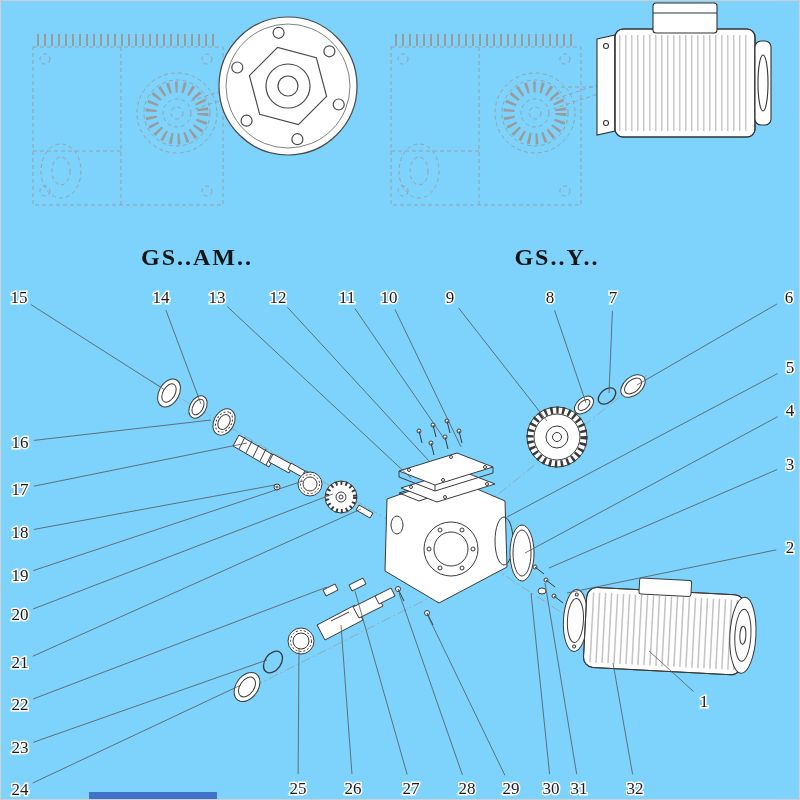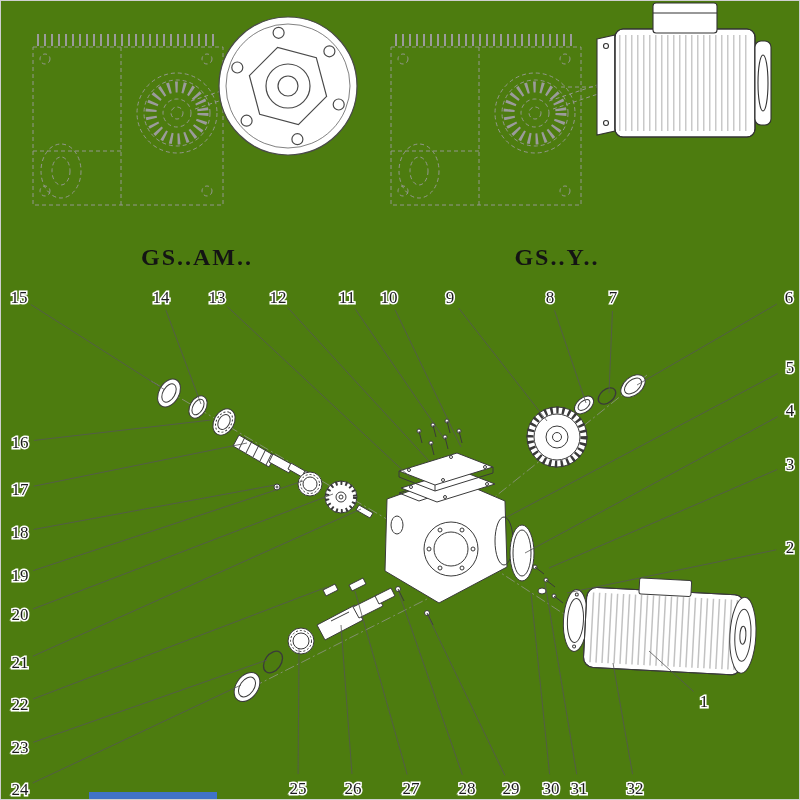--- a/index.html
+++ b/index.html
@@ -1,17 +1,17 @@
 <!DOCTYPE html>
 <html><head>
 <meta charset="utf-8">
 <style>
   html,body{margin:0;padding:0;background:#ffffff;}
   .page{position:relative;width:800px;height:800px;box-sizing:border-box;
-        border:1px solid #cfcfcf;background:#4d7c0f;overflow:hidden;
+        border:1px solid #cfcfcf;background:#7dd3fc;overflow:hidden;
         font-family:"Liberation Serif",serif;}
   svg{display:block;}
   .callout-num{font-family:"Liberation Serif",serif;font-size:17px;fill:#1b1b1b;
                text-anchor:middle;dominant-baseline:central;
                paint-order:stroke;stroke:#ffffff;stroke-width:3px;}
   .model-label{font-family:"Liberation Serif",serif;font-size:24px;font-weight:bold;
                letter-spacing:2px;fill:#141414;text-anchor:middle;}
   .accent-bar{position:absolute;left:88px;bottom:0;width:128px;height:7px;}
 </style>
 </head>

